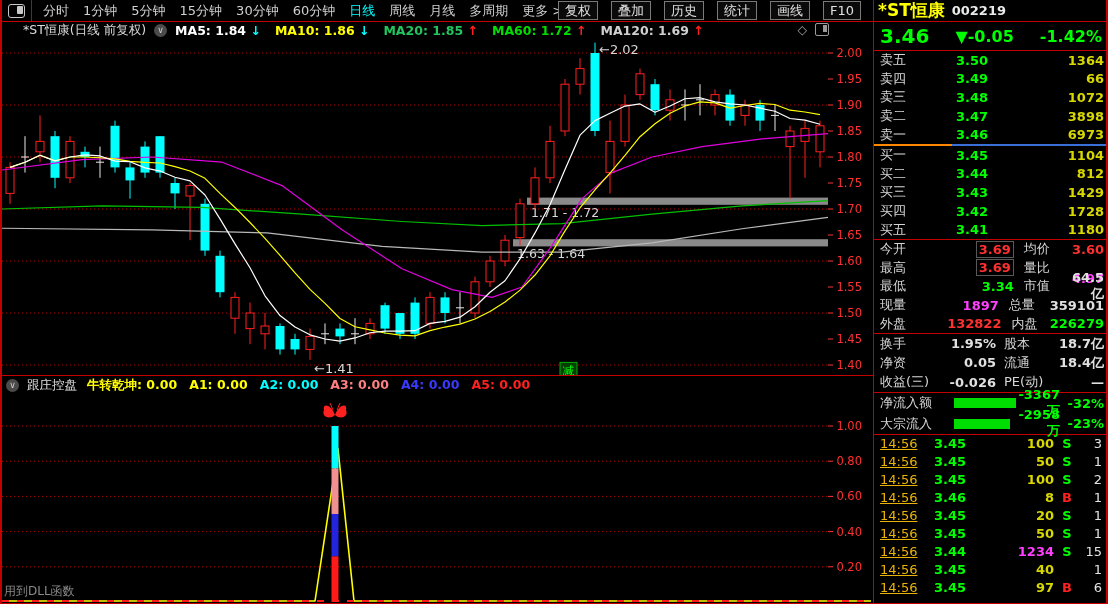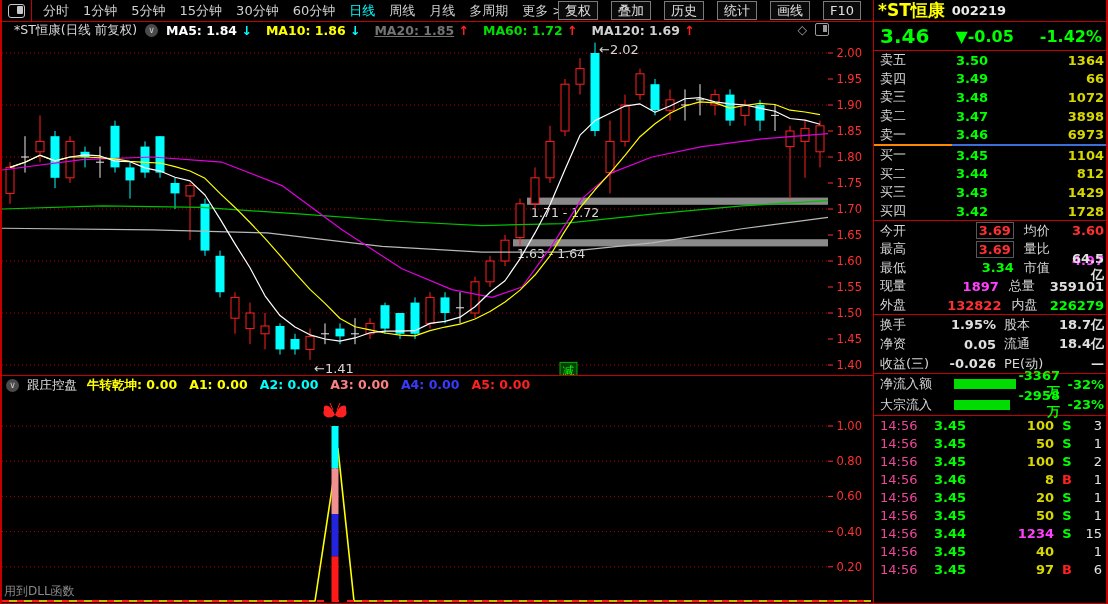--- a/index.html
+++ b/index.html
@@ -12,21 +12,21 @@
   .win-icon{position:relative;width:15px;height:12px;border:1px solid #c8c8c8;border-radius:3px;margin:0 6px 0 6px;flex:none;}
   .win-icon span{position:absolute;right:1px;top:1px;width:6px;height:8px;background:#c8c8c8;border-radius:1px;}
   .tb-sep{width:1px;height:21px;background:#c40000;margin-right:4px;flex:none;}
   .periods{display:flex;align-items:center;}
   .period{color:#d0d0d0;margin:0 7px;cursor:default;white-space:nowrap;}
   .period.active{color:#00ffff;}
   .tb-buttons{position:absolute;left:556px;top:1px;display:flex;gap:13px;}
   .tb-btn{border:1px solid #7a7a7a;background:#0a0a0a;color:#e0e0e0;padding:0 6px;height:17px;line-height:17px;white-space:nowrap;}
   
   .chart-header{position:absolute;left:2px;top:22px;width:871px;height:17px;display:flex;align-items:center;font-size:12.5px;}
-  .ch-title{color:#dcdcdc;margin-left:12px;white-space:nowrap;}
+  .ch-title{color:#dcdcdc;margin-left:21px;white-space:nowrap;}
   .circle-chevron{width:13px;height:13px;border-radius:50%;background:#4a4a4a;color:#cfcfcf;font-size:9px;line-height:12px;text-align:center;margin:0 8px;flex:none;}
   .ma-item{margin-right:14px;white-space:nowrap;font-weight:bold;}
   .hdr-icons{position:absolute;right:44px;top:0;display:flex;align-items:center;gap:8px;color:#9a9a9a;}
   .split-icon{position:relative;width:12px;height:11px;border:1px solid #9a9a9a;border-radius:2px;}
   .split-icon span{position:absolute;right:1px;top:1px;width:4px;height:7px;background:#9a9a9a;}
   
   .main-chart{position:absolute;left:2px;top:40px;}
   .ind-header{position:absolute;left:2px;top:377px;width:871px;height:17px;display:flex;align-items:center;font-size:12.5px;}
   .ind-chart{position:absolute;left:2px;top:395px;}
   .ind-field{margin-right:12px;white-space:nowrap;font-weight:bold;}
@@ -60,21 +60,21 @@
   .frow .l2{width:52px;margin-left:8px;color:#d6d6d6;}
   .frow .v2{flex:1;text-align:right;font-weight:bold;color:#e0e0e0;}
   .funds{border-bottom:1px solid #c40000;}
   .furow{display:flex;align-items:center;height:20.5px;padding:0 4px 0 6px;}
   .furow .lbl{width:74px;color:#d6d6d6;}
   .furow .bar{height:10px;background:#00dd00;flex:none;}
   .furow .val{flex:1;text-align:right;color:#00ff00;font-weight:bold;}
   .furow .pct{width:44px;text-align:right;color:#00ff00;font-weight:bold;}
   .ticks{}
   .trow{display:flex;align-items:center;height:18px;padding:0 6px 0 6px;}
-  .trow .t{width:44px;color:#ec4899;}
+  .trow .t{width:44px;color:#eab308;text-decoration:underline;}
   .trow .p{width:42px;text-align:right;color:#00ff00;font-weight:bold;}
   .trow .v{flex:1;text-align:right;font-weight:bold;}
   .trow .s{width:26px;text-align:center;font-weight:bold;}
   .trow .n{width:22px;text-align:right;color:#e2e2e2;}
 </style>
 </head>
 <body>
 
 <div class="app">
 
@@ -108,21 +108,21 @@
         <span class="tb-btn">返回</span>
       </div>
   </div>
 
   <div class="chart-header">
     <span class="ch-title">*ST恒康(日线 前复权)</span>
     <span class="circle-chevron">∨</span>
     <div id="ma-legend" style="display:flex;">
         <span class="ma-item"><span style="color: rgb(255, 255, 255);">MA5: 1.84</span><span style="color: rgb(0, 255, 255);"> ↓</span></span>
         <span class="ma-item"><span style="color: rgb(255, 255, 0);">MA10: 1.86</span><span style="color: rgb(0, 255, 255);"> ↓</span></span>
-        <span class="ma-item"><span style="color: #737373; text-decoration: underline;">MA20: 1.85</span><span style="color: rgb(255, 32, 32);"> ↑</span></span>
+        <span class="ma-item"><span style="color: #22c55e;">MA20: 1.85</span><span style="color: rgb(255, 32, 32);"> ↑</span></span>
         <span class="ma-item"><span style="color: rgb(0, 221, 0);">MA60: 1.72</span><span style="color: rgb(255, 32, 32);"> ↑</span></span>
         <span class="ma-item"><span style="color: rgb(208, 208, 208);">MA120: 1.69</span><span style="color: rgb(255, 32, 32);"> ↑</span></span>
       </div>
     <div class="hdr-icons">
       <span>◇</span>
       <span class="split-icon">
           <span></span>
         </span>
     </div>
   </div>
@@ -383,20 +383,25 @@
         <div class="qrow">
           <span class="lbl">买三</span>
           <span class="prc">3.43</span>
           <span class="vol">1429</span>
         </div>
         <div class="qrow">
           <span class="lbl">买四</span>
           <span class="prc">3.42</span>
           <span class="vol">1728</span>
         </div>
+        <div class="qrow">
+          <span class="lbl">买五</span>
+          <span class="prc">3.41</span>
+          <span class="vol">1180</span>
+        </div>
       </div>
     <div class="stats" id="stats">
         <div class="srow">
           <span class="l1">今开</span>
           <span class="v1"><span class="boxed" style="color: rgb(255, 48, 48);">3.69</span></span>
           <span class="l2">均价</span>
           <span class="v2" style="color: rgb(255, 48, 48);">3.60</span>
         </div>
         <div class="srow">
           <span class="l1">最高</span>

